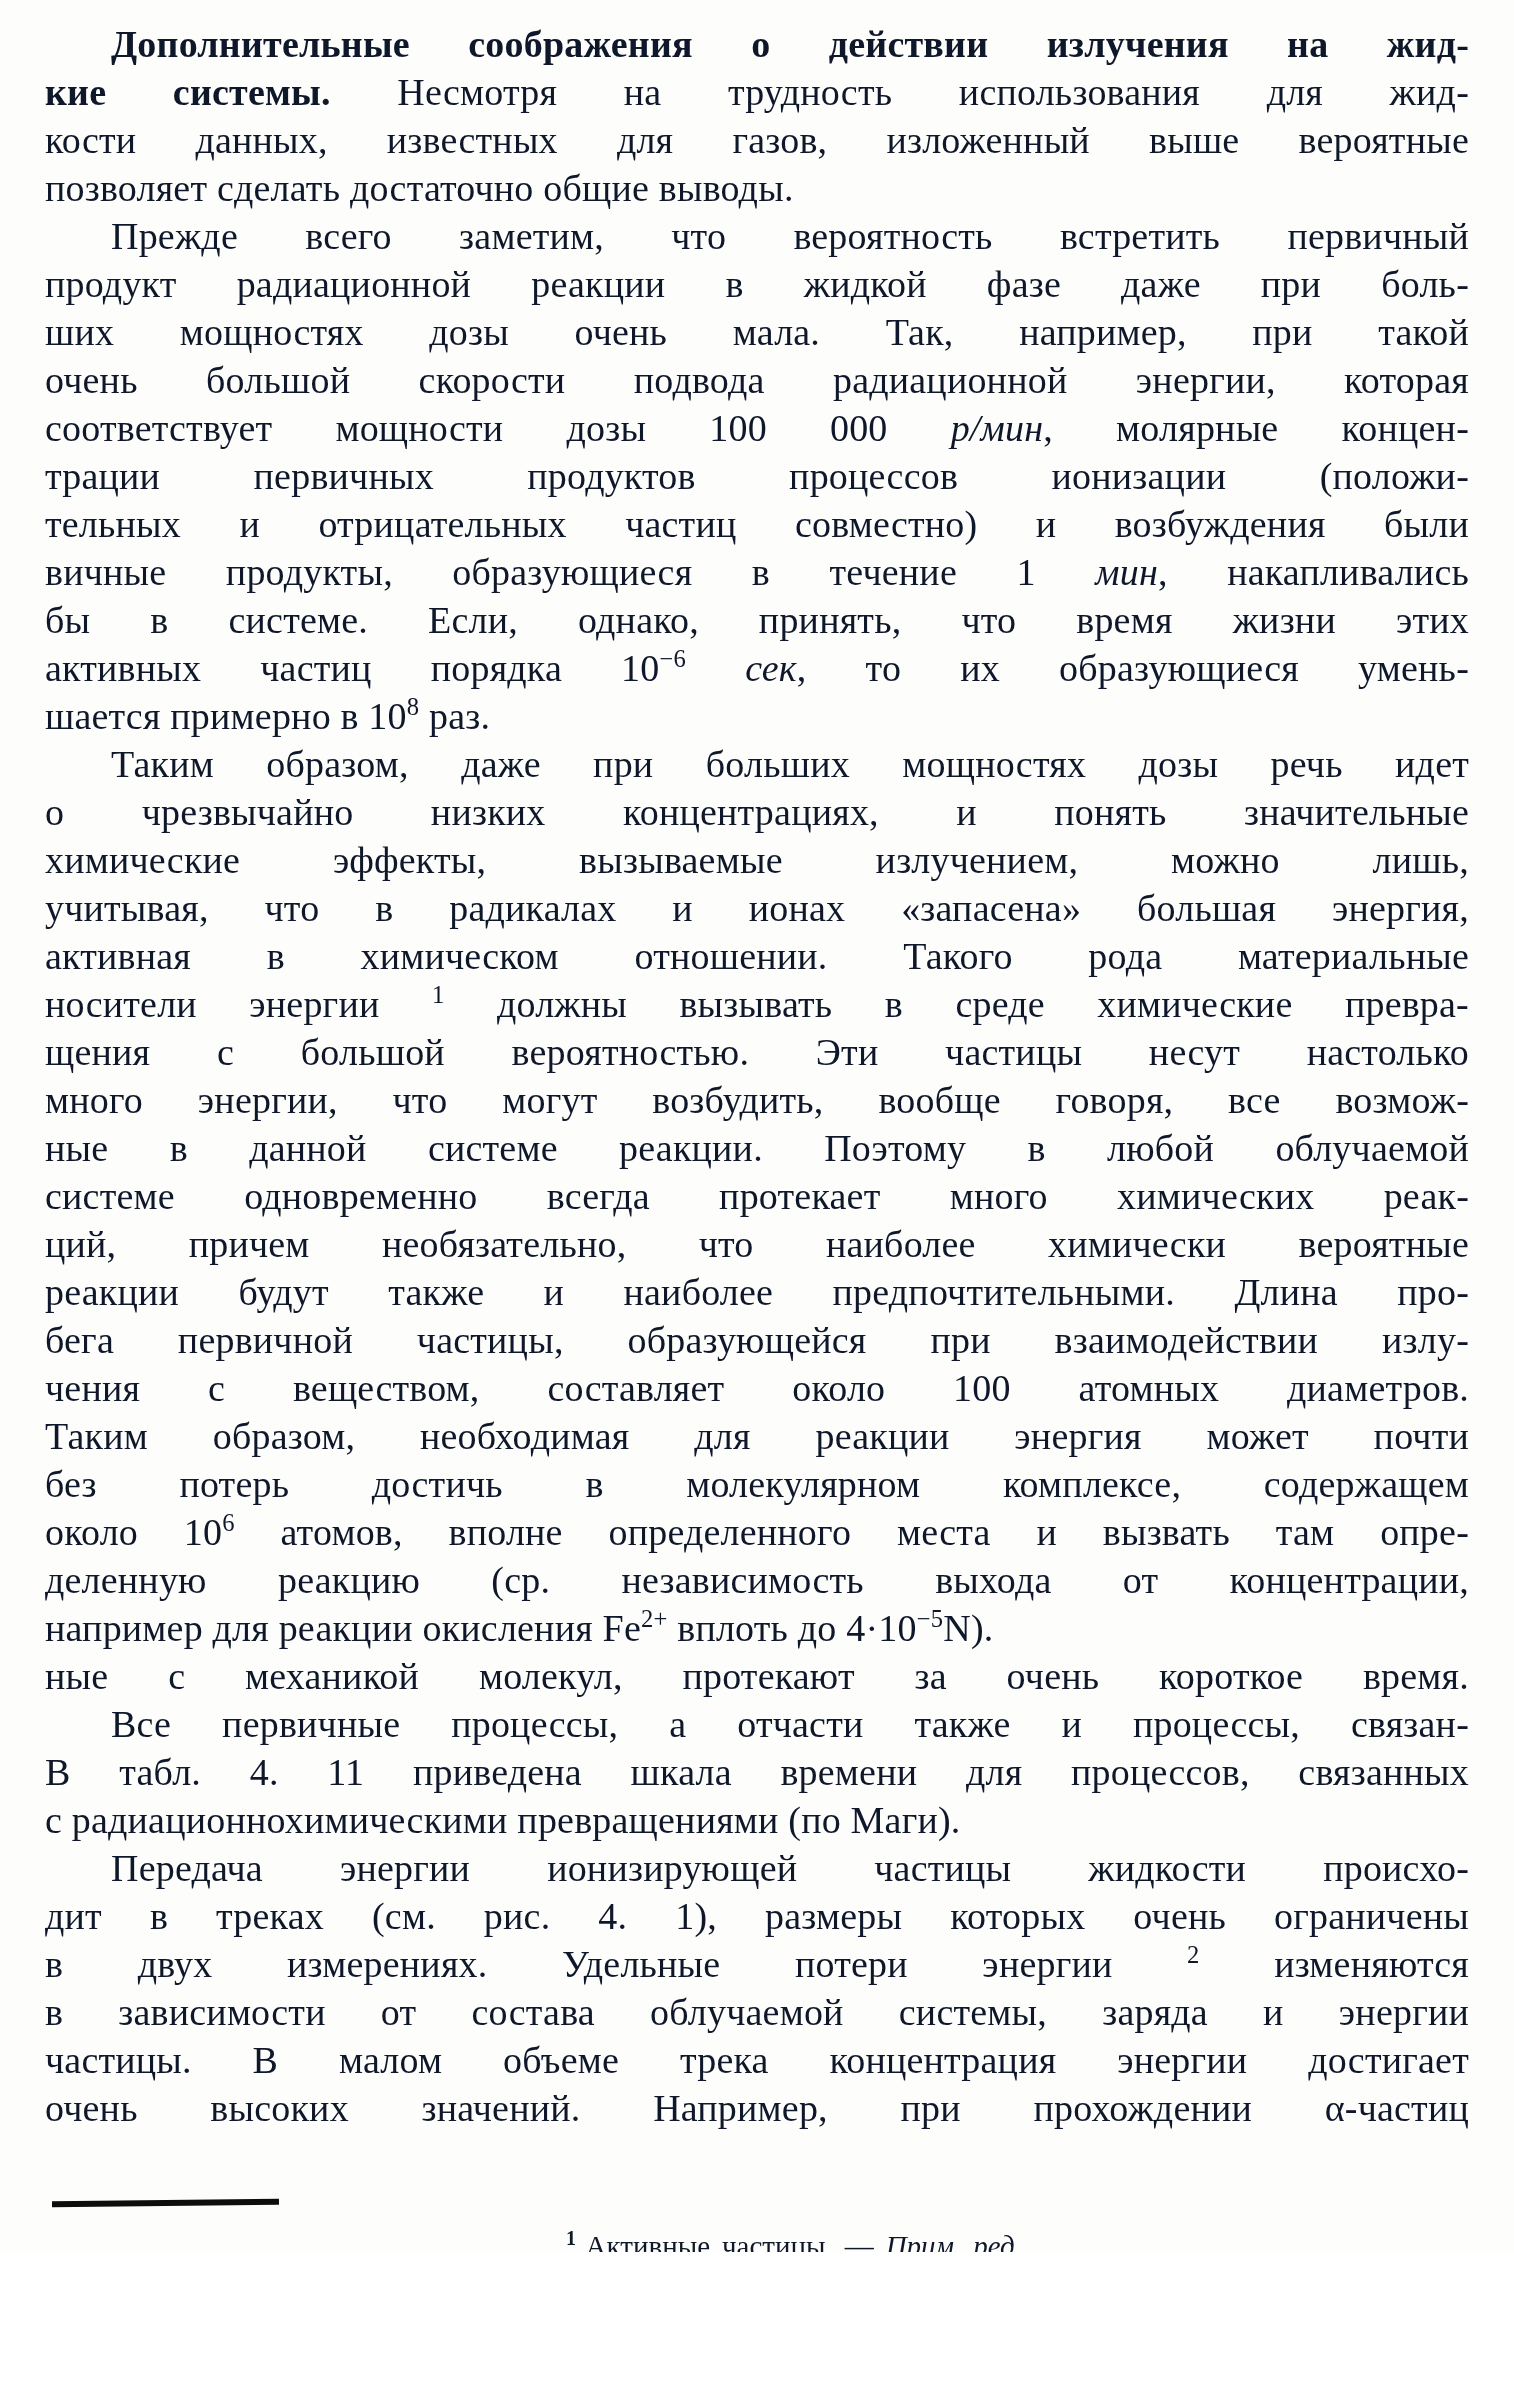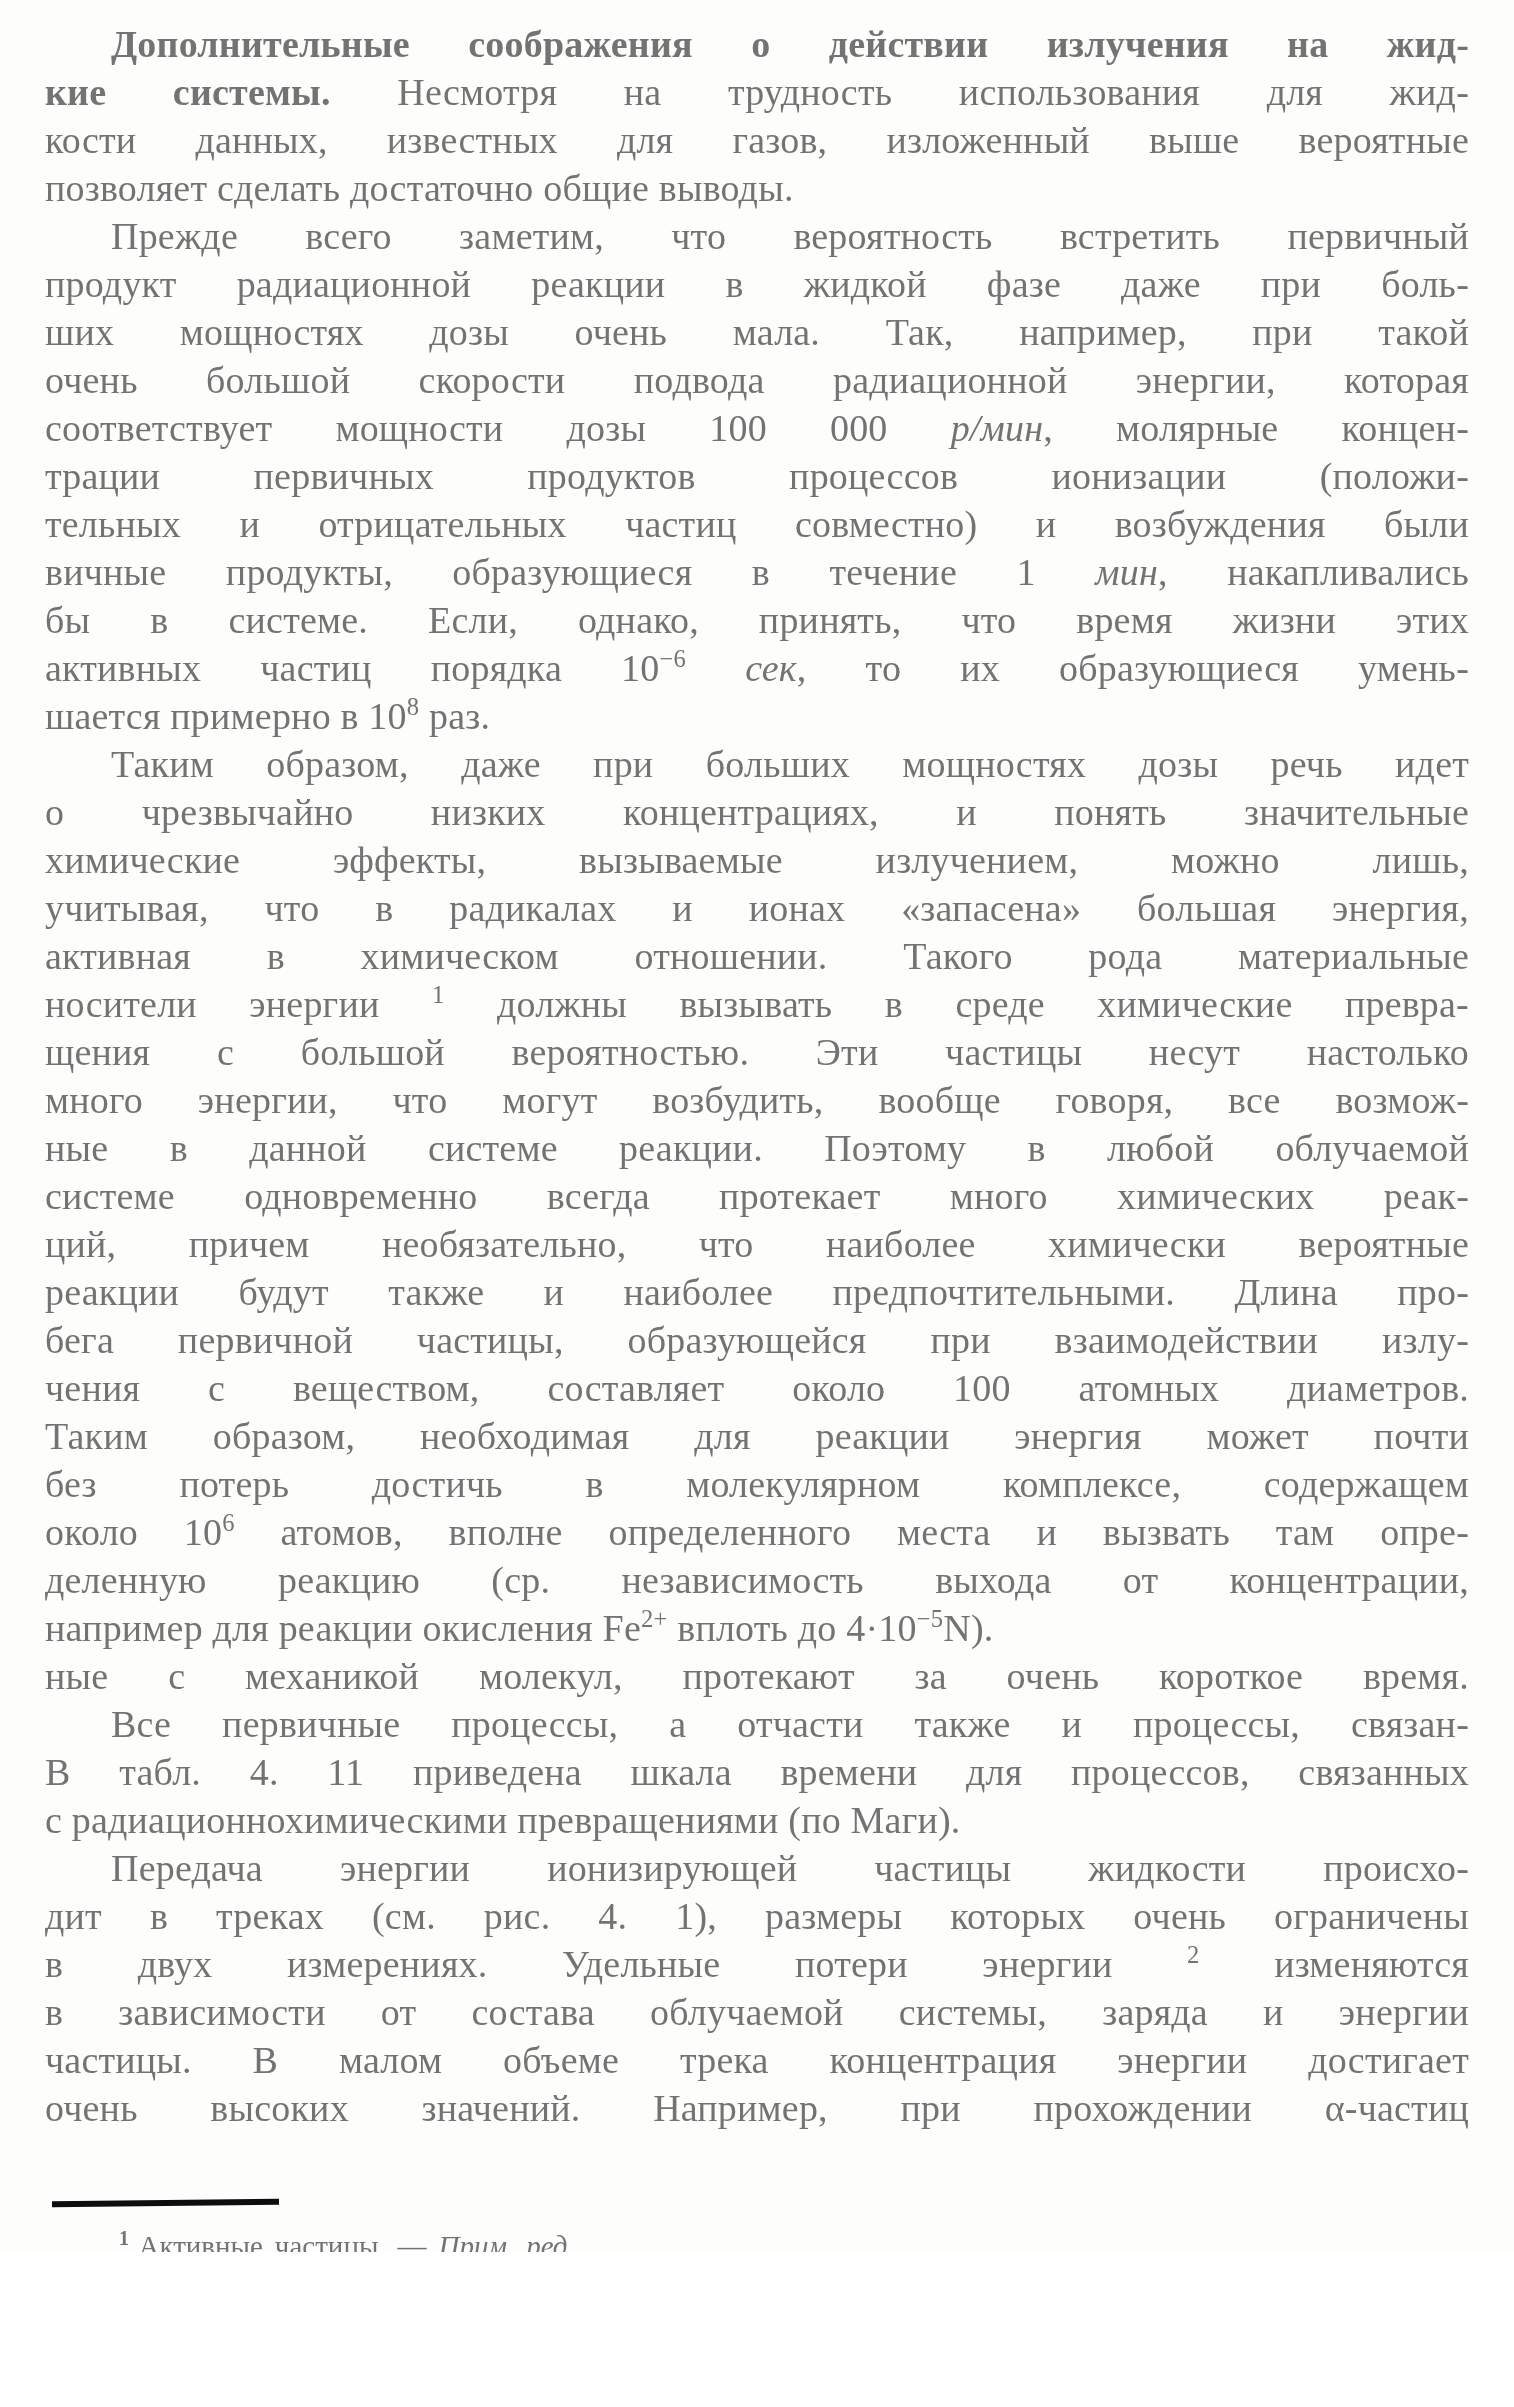--- a/index.html
+++ b/index.html
@@ -5,21 +5,21 @@
   html, body {
     margin: 0;
     padding: 0;
     background: #ffffff;
   }
   .page {
     position: relative;
     width: 1514px;
     height: 2252px;
     background: #fdfdfb;
-    color: #737373;
+    color: #0f172a;
     font-family: "Liberation Serif", "DejaVu Serif", serif;
     overflow: hidden;
   }
   .textblock {
     position: absolute;
     left: 45px;
     top: 20px;
     width: 1424px;
   }
   .line {
@@ -58,20 +58,21 @@
     position: absolute;
     left: 45px;
     top: 2226px;
     width: 1424px;
   }
   .fn-line {
     font-size: 29px;
     line-height: 40px;
     padding-left: 74px;
     word-spacing: 4.7px;
+    text-align: center;
   }
   .fn-marker {
     font-size: 20px;
     line-height: 0;
     position: relative;
     top: -0.55em;
     padding-right: 9.5px;
     font-weight: bold;
   }
   .pagenum {

